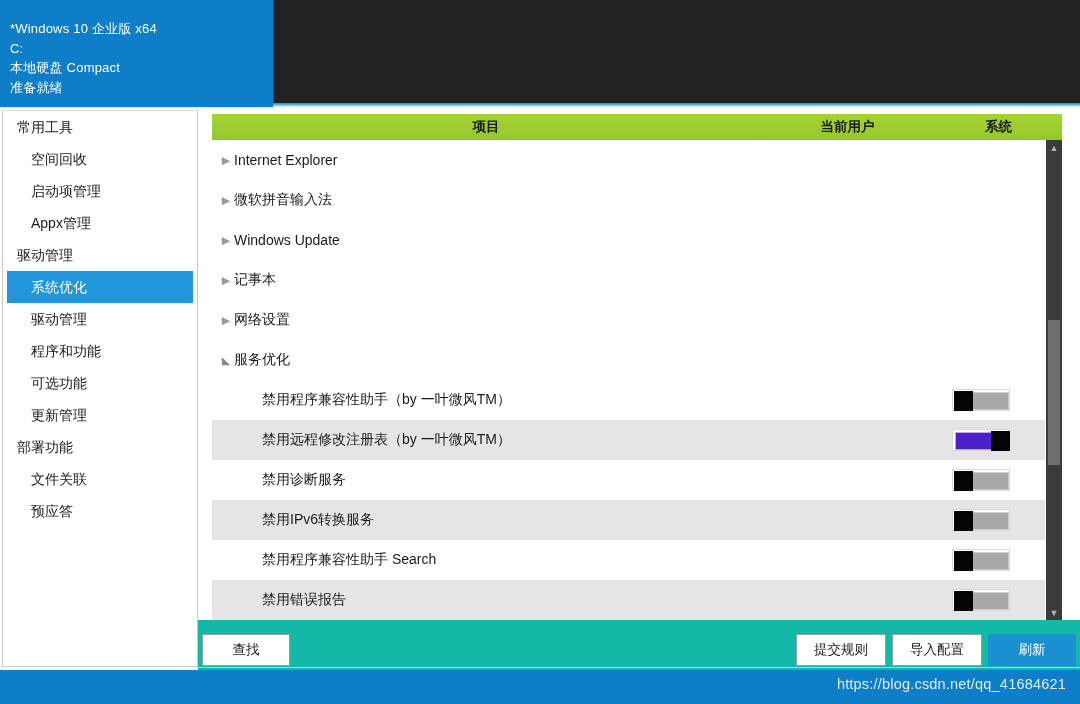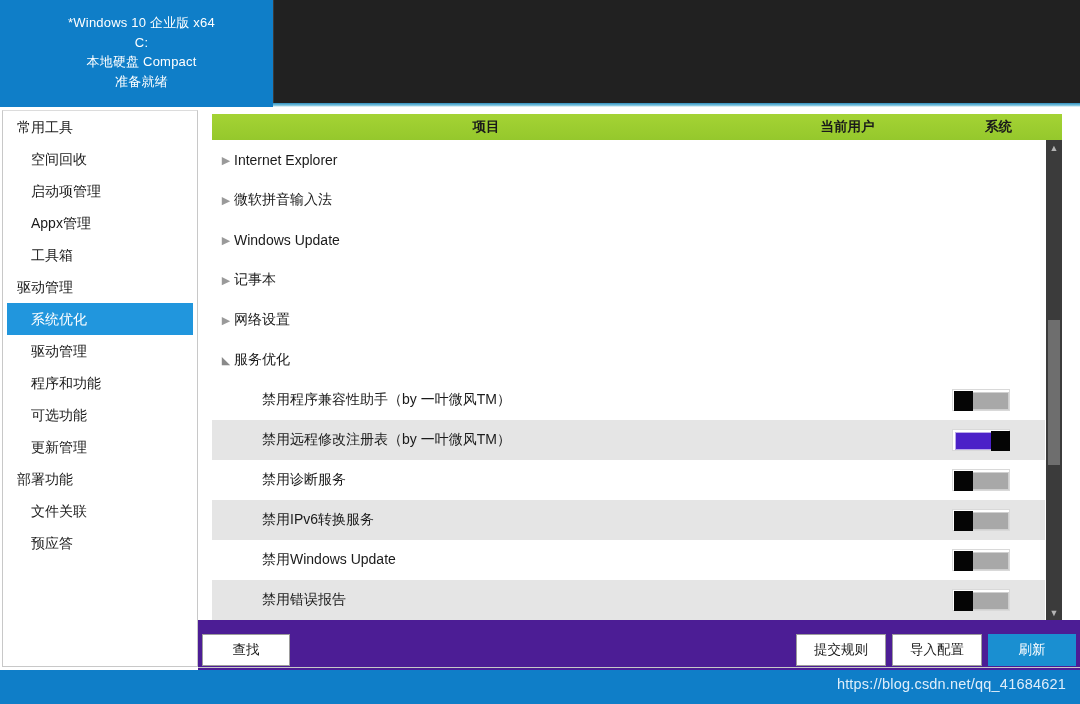--- a/index.html
+++ b/index.html
@@ -18,22 +18,21 @@
   
   .top-banner {
     position: absolute; left: 0; top: 0;
     width: 1080px; height: 107px;
     background: #1f1f1f;
   }
   .top-left {
     position: absolute; left: 0; top: 0;
     width: 273px; height: 107px;
     background: #0f7ec8;
-    padding: 13px 0 0 10px;
-    text-align: center;
+    padding: 19px 0 0 10px;
   }
   .top-left-line {
     color: #ffffff;
     font-size: 13px;
     line-height: 19.5px;
     white-space: nowrap;
     letter-spacing: 0.2px;
   }
   .top-right-dark {
     position: absolute; left: 273px; top: 0;
@@ -202,21 +201,21 @@
     height: 145px;
     background: #6e6e6e;
     cursor: pointer;
   }
 
   
   .bottom-panel {
     position: absolute;
     left: 198px; top: 620px;
     width: 882px; height: 50px;
-    background: #4c1d95;
+    background: #14b8a6;
   }
   .btn {
     position: absolute;
     height: 32px;
     border: 1px solid #9c9c9c;
     background: #ffffff;
     color: #1a1a1a;
     font-size: 13.5px;
     font-family: "Liberation Sans", "DejaVu Sans", sans-serif;
     cursor: pointer;
@@ -268,21 +267,20 @@
       <div class="top-left-line">准备就绪</div>
     </div>
   </div>
 
   <div class="sidebar">
 
     <div class="nav-group-title">常用工具</div>
     <div class="nav-item">空间回收</div>
     <div class="nav-item">启动项管理</div>
     <div class="nav-item">Appx管理</div>
-    <div class="nav-item">工具箱</div>
 
     <div class="nav-group-title">驱动管理</div>
     <div class="nav-item selected">系统优化</div>
     <div class="nav-item">驱动管理</div>
     <div class="nav-item">程序和功能</div>
     <div class="nav-item">可选功能</div>
     <div class="nav-item">更新管理</div>
 
     <div class="nav-group-title">部署功能</div>
     <div class="nav-item">文件关联</div>
@@ -352,21 +350,21 @@
         <div class="row child alt">
           <span class="row-label">禁用IPv6转换服务</span>
           <div class="row-toggle-cell">
             <div class="toggle">
               <div class="track"></div>
               <div class="knob"></div>
             </div>
           </div>
         </div>
         <div class="row child">
-          <span class="row-label">禁用Windows Update</span>
+          <span class="row-label">禁用程序兼容性助手 Search</span>
           <div class="row-toggle-cell">
             <div class="toggle">
               <div class="track"></div>
               <div class="knob"></div>
             </div>
           </div>
         </div>
         <div class="row child alt">
           <span class="row-label">禁用错误报告</span>
           <div class="row-toggle-cell">

